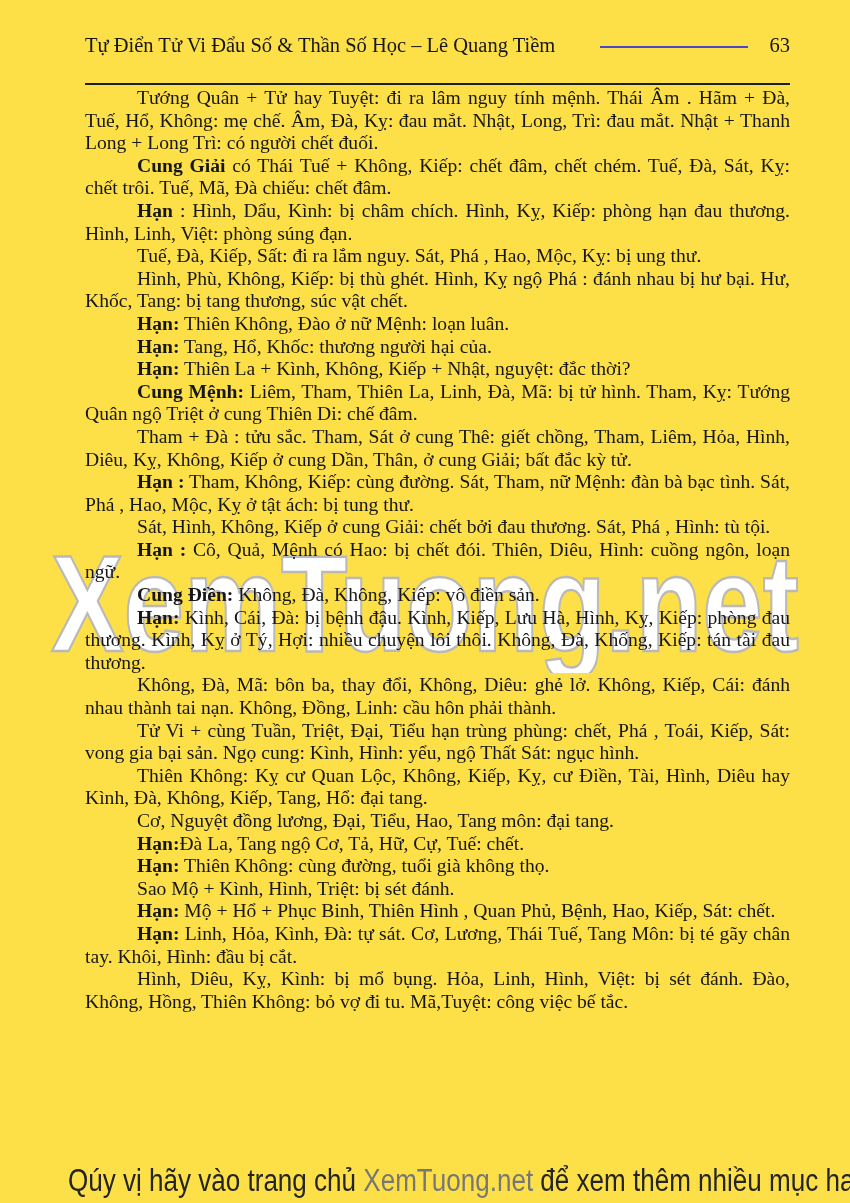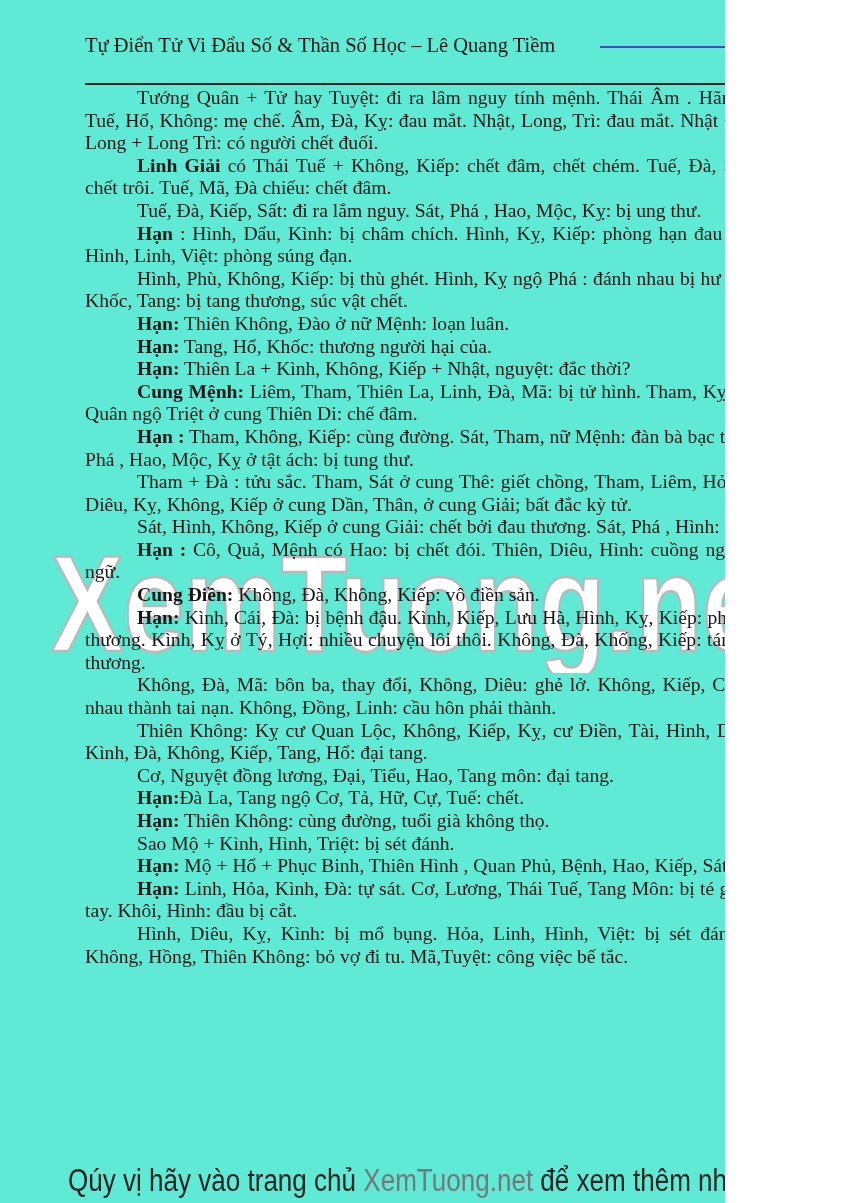--- a/index.html
+++ b/index.html
@@ -1,20 +1,20 @@
 <!DOCTYPE html>
 <html lang="vi"><head>
 <meta charset="utf-8">
 <style>
   html, body { margin: 0; padding: 0; background: #ffffff; }
   .page {
     position: relative;
-    width: 725px;
+    width: 850px;
     height: 1203px;
-    background: #5eead4;
+    background: #fde047;
     overflow: hidden;
     font-family: "Liberation Serif", serif;
     color: #161616;
   }
   
   .header {
     position: absolute;
     top: 34px;
     left: 85px;
     width: 705px;
@@ -95,35 +95,36 @@
     </span>
   </div>
   <div class="header-rule"></div>
 
   <svg class="watermark" viewBox="0 0 850 130" width="850" height="130">
     <text x="425" y="108" text-anchor="middle" font-family="Liberation Sans, sans-serif" font-weight="bold" font-size="138" fill="#ffffff" stroke="#b9b9b9" stroke-width="2.5" textLength="748" lengthAdjust="spacingAndGlyphs">XemTuong.net</text>
   </svg>
 
   <div class="content">
       <p>Tướng Quân + Tử hay Tuyệt: đi ra lâm nguy tính mệnh. Thái Âm . Hãm + Đà, Tuế, Hổ, Không: mẹ chế. Âm, Đà, Kỵ: đau mắt. Nhật, Long, Trì: đau mắt. Nhật + Thanh Long + Long Trì: có người chết đuối.</p>
-      <p><b>Linh Giải</b> có Thái Tuế + Không, Kiếp: chết đâm, chết chém. Tuế, Đà, Sát, Kỵ: chết trôi. Tuế, Mã, Đà chiếu: chết đâm.</p>
+      <p><b>Cung Giải</b> có Thái Tuế + Không, Kiếp: chết đâm, chết chém. Tuế, Đà, Sát, Kỵ: chết trôi. Tuế, Mã, Đà chiếu: chết đâm.</p>
+      <p><b>Hạn</b> : Hình, Dẩu, Kình: bị châm chích. Hình, Kỵ, Kiếp: phòng hạn đau thương. Hình, Linh, Việt: phòng súng đạn.</p>
       <p>Tuế, Đà, Kiếp, Sất: đi ra lắm nguy. Sát, Phá , Hao, Mộc, Kỵ: bị ung thư.</p>
-      <p><b>Hạn</b> : Hình, Dẩu, Kình: bị châm chích. Hình, Kỵ, Kiếp: phòng hạn đau thương. Hình, Linh, Việt: phòng súng đạn.</p>
       <p>Hình, Phù, Không, Kiếp: bị thù ghét. Hình, Kỵ ngộ Phá : đánh nhau bị hư bại. Hư, Khốc, Tang: bị tang thương, súc vật chết.</p>
       <p><b>Hạn:</b> Thiên Không, Đào ở nữ Mệnh: loạn luân.</p>
       <p><b>Hạn:</b> Tang, Hổ, Khốc: thương người hại của.</p>
       <p><b>Hạn:</b> Thiên La + Kình, Không, Kiếp + Nhật, nguyệt: đắc thời?</p>
       <p><b>Cung Mệnh:</b> Liêm, Tham, Thiên La, Linh, Đà, Mã: bị tử hình. Tham, Kỵ: Tướng Quân ngộ Triệt ở cung Thiên Di: chế đâm.</p>
+      <p>Tham + Đà : tửu sắc. Tham, Sát ở cung Thê: giết chồng, Tham, Liêm, Hỏa, Hình, Diêu, Kỵ, Không, Kiếp ở cung Dần, Thân, ở cung Giải; bất đắc kỳ tử.</p>
       <p><b>Hạn :</b> Tham, Không, Kiếp: cùng đường. Sát, Tham, nữ Mệnh: đàn bà bạc tình. Sát, Phá , Hao, Mộc, Kỵ ở tật ách: bị tung thư.</p>
-      <p>Tham + Đà : tửu sắc. Tham, Sát ở cung Thê: giết chồng, Tham, Liêm, Hỏa, Hình, Diêu, Kỵ, Không, Kiếp ở cung Dần, Thân, ở cung Giải; bất đắc kỳ tử.</p>
       <p>Sát, Hình, Không, Kiếp ở cung Giải: chết bởi đau thương. Sát, Phá , Hình: tù tội.</p>
       <p><b>Hạn :</b> Cô, Quả, Mệnh có Hao: bị chết đói. Thiên, Diêu, Hình: cuồng ngôn, loạn ngữ.</p>
       <p><b>Cung Điền:</b> Không, Đà, Không, Kiếp: vô điền sản.</p>
       <p><b>Hạn:</b> Kình, Cái, Đà: bị bệnh đậu. Kình, Kiếp, Lưu Hà, Hình, Kỵ, Kiếp: phòng đau thương. Kình, Kỵ ở Tý, Hợi: nhiều chuyện lôi thôi. Không, Đà, Khống, Kiếp: tán tài đau thương.</p>
       <p>Không, Đà, Mã: bôn ba, thay đổi, Không, Diêu: ghẻ lở. Không, Kiếp, Cái: đánh nhau thành tai nạn. Không, Đồng, Linh: cầu hôn phải thành.</p>
+      <p>Tử Vi + cùng Tuần, Triệt, Đại, Tiểu hạn trùng phùng: chết, Phá , Toái, Kiếp, Sát: vong gia bại sản. Ngọ cung: Kình, Hình: yểu, ngộ Thất Sát: ngục hình.</p>
       <p>Thiên Không: Kỵ cư Quan Lộc, Không, Kiếp, Kỵ, cư Điền, Tài, Hình, Diêu hay Kình, Đà, Không, Kiếp, Tang, Hổ: đại tang.</p>
       <p>Cơ, Nguyệt đồng lương, Đại, Tiểu, Hao, Tang môn: đại tang.</p>
       <p><b>Hạn:</b>Đà La, Tang ngộ Cơ, Tả, Hữ, Cự, Tuế: chết.</p>
       <p><b>Hạn:</b> Thiên Không: cùng đường, tuổi già không thọ.</p>
       <p>Sao Mộ + Kình, Hình, Triệt: bị sét đánh.</p>
       <p><b>Hạn:</b> Mộ + Hổ + Phục Binh, Thiên Hình , Quan Phủ, Bệnh, Hao, Kiếp, Sát: chết.</p>
       <p><b>Hạn:</b> Linh, Hỏa, Kình, Đà: tự sát. Cơ, Lương, Thái Tuế, Tang Môn: bị té gãy chân tay. Khôi, Hình: đầu bị cắt.</p>
       <p>Hình, Diêu, Kỵ, Kình: bị mổ bụng. Hỏa, Linh, Hình, Việt: bị sét đánh. Đào, Không, Hồng, Thiên Không: bỏ vợ đi tu. Mã,Tuyệt: công việc bế tắc.</p>
     </div>
 

